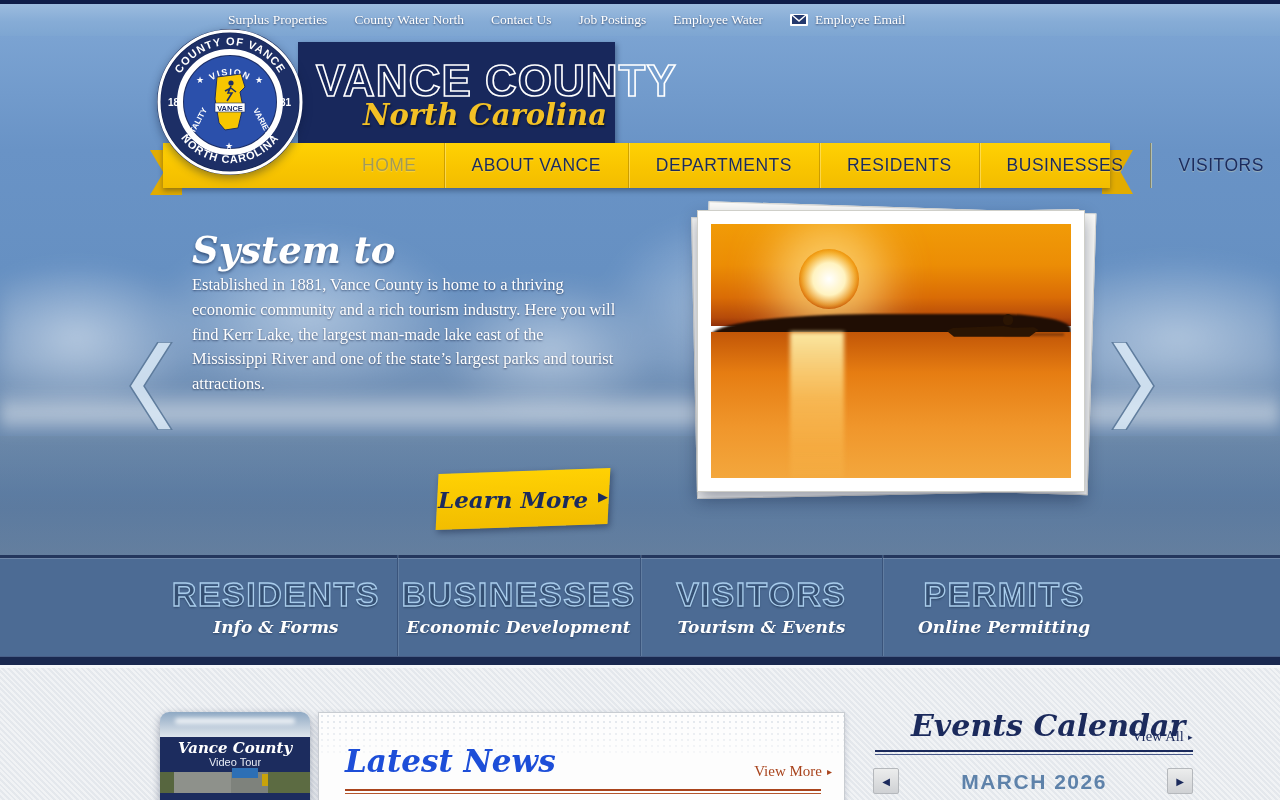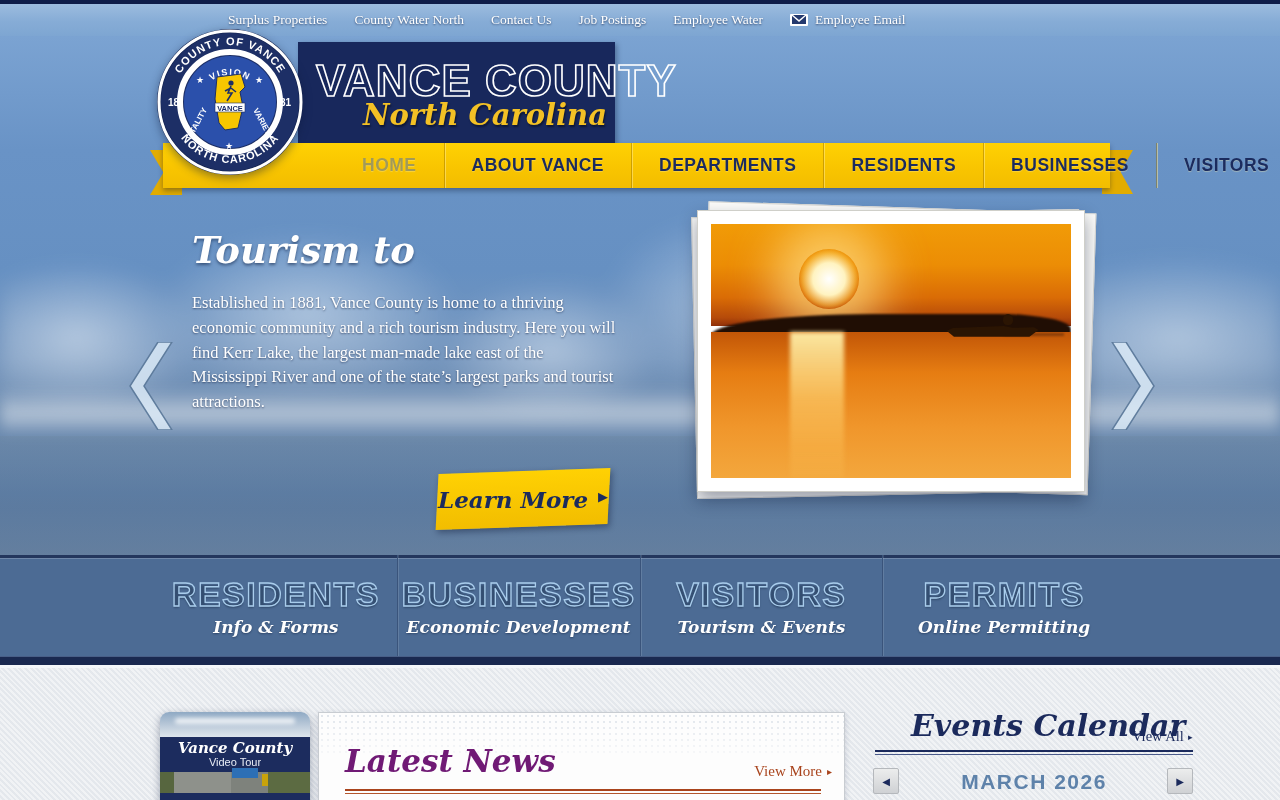--- a/index.html
+++ b/index.html
@@ -51,35 +51,35 @@
 
   
   .ribbonTailL { position:absolute; left:150px; top:150px; width:32px; height:45px; background:#e2ac00; z-index:10;
                  clip-path:polygon(0 0,100% 0,100% 100%,0 100%,42% 50%); }
   .ribbonTailR { position:absolute; left:1102px; top:150px; width:31px; height:44px; background:#e2ac00; z-index:10;
                  clip-path:polygon(0 0,100% 0,60% 50%,100% 100%,0 100%); }
   .navribbon { position:absolute; left:163px; top:143px; width:947px; height:45px; z-index:15;
                background:linear-gradient(180deg,#ffd103,#f8c400 60%,#f2bd00); box-shadow:0 3px 5px rgba(10,20,50,.35);
                display:flex; align-items:stretch; padding-left:172px; }
   .navitem { display:flex; align-items:center; padding:0 27px; cursor:pointer;
-             font-size:17.5px; font-weight:700; letter-spacing:.5px; color:#1b2b5e;
+             font-size:17.5px; font-weight:400; letter-spacing:.5px; color:#1b2b5e;
              border-left:1px solid rgba(150,110,0,.45); box-shadow:inset 1px 0 0 rgba(255,235,150,.5);
              text-shadow:0 1px 1px rgba(255,240,170,.35); white-space:nowrap; }
   .navitem:first-child { border-left:none; box-shadow:none; }
   .navitem.active { color:#a29a58; }
 
   
   .chev { position:absolute; top:342px; width:46px; height:88px; cursor:pointer; opacity:.9; }
   .chev.left { left:128px; } .chev.right { left:1110px; }
 
   
   .heroCopy { position:absolute; left:192px; top:228px; width:430px; z-index:5; }
   .heroHead { font-family:"DejaVu Serif", serif; font-style:italic; font-weight:700; font-size:37px;
               line-height:1.22; color:#fff; text-shadow:0 2px 3px rgba(10,25,60,.5); }
-  .heroPara { margin-top:18px; font-family:"Liberation Serif", serif; font-size:16.5px; line-height:1.5;
+  .heroPara { font-family:"Liberation Serif", serif; font-size:16.5px; line-height:1.5;
               color:#fff; text-shadow:0 1px 2px rgba(10,25,60,.6); }
   .learnBtn { position:absolute; left:437px; top:471px; width:172px; height:56px; z-index:6; cursor:pointer;
               background:linear-gradient(180deg,#ffd103,#f2bd00); transform:rotate(-2deg) skewX(-5deg);
               box-shadow:2px 3px 6px rgba(10,20,50,.4); display:flex; align-items:center; justify-content:center; gap:10px; }
   .learnBtn .lbl { transform:skewX(5deg) rotate(2deg); font-family:"DejaVu Serif", serif; font-style:italic;
                    font-weight:700; font-size:23px; color:#1b2b5e; }
   .learnBtn .arr { transform:skewX(5deg) rotate(2deg); font-size:13px; color:#1b2b5e; }
 
   
   .photoWrap { position:absolute; left:697px; top:210px; width:388px; height:282px; z-index:7; }
@@ -141,21 +141,21 @@
   .vRoad::after { content:""; position:absolute; left:68%; top:2px; width:6px; height:12px; background:#c9a30a; }
   .vBottomBar { height:59px; background:#1c2c5e; }
 
   .news { position:absolute; left:318px; top:712px; width:527px; height:130px; background:#fdfdfd;
           border:1px solid #c8ccd1; box-shadow:0 2px 6px rgba(20,35,70,.18); }
   .news::before { content:""; position:absolute; left:0; top:0; right:0; height:42px; opacity:.55;
           background-image:radial-gradient(circle,#c9d2dc 1px, transparent 1.4px); background-size:6px 6px; }
   .news::after { content:""; position:absolute; left:0; top:0; right:0; height:60px;
           background:linear-gradient(180deg, rgba(253,253,253,0), #fdfdfd 90%); }
   .newsTitle { position:absolute; left:26px; top:30px; z-index:2; font-family:"DejaVu Serif", serif;
-               font-style:italic; font-weight:700; font-size:31px; color:#701a75; }
+               font-style:italic; font-weight:700; font-size:31px; color:#1d4ed8; }
   .newsRule { position:absolute; left:26px; top:76px; width:476px; height:5px; z-index:2;
               border-top:2px solid #a9441d; border-bottom:1px solid #b4562e; }
   .viewMore { position:absolute; right:12px; top:50px; z-index:3; cursor:pointer;
               font-family:"Liberation Serif", serif; font-size:15px; color:#a9441d; display:flex; align-items:center; gap:5px; }
   .viewMore .tri { font-size:10px; }
 
   .events { position:absolute; left:875px; top:700px; width:320px; }
   .evTitle { position:absolute; left:0; top:8px; font-family:"DejaVu Serif", serif; font-style:italic;
              font-weight:700; font-size:30px; color:#1b2a5c; white-space:nowrap;margin-left:36px; }
   .evRule { position:absolute; left:0; top:50px; width:318px; height:5px;
@@ -247,21 +247,21 @@
 
   <svg class="chev left" viewBox="0 0 46 88">
     <polygon points="44,0 30,0 2,44 30,88 44,88 16,44" fill="rgba(225,238,250,.85)" stroke="#5a7899" stroke-width="1.5"></polygon>
   </svg>
   <svg class="chev right" viewBox="0 0 46 88">
     <polygon points="2,0 16,0 44,44 16,88 2,88 30,44" fill="rgba(225,238,250,.85)" stroke="#5a7899" stroke-width="1.5"></polygon>
   </svg>
 
   <div class="heroCopy">
     <div class="heroHead">
-      <span style="display:block">Tourism to</span>
+      <span style="display:block">System to</span>
     </div>
     <div class="heroPara">Established in 1881, Vance County is home to a thriving economic community and a rich tourism industry. Here you will find Kerr Lake, the largest man-made lake east of the Mississippi River and one of the state’s largest  parks and tourist attractions.</div>
   </div>
   <div class="learnBtn">
     <span class="lbl">Learn More</span>
     <span class="arr">▶</span>
   </div>
 
   <div class="photoWrap">
     <div class="sheet s1"></div>

